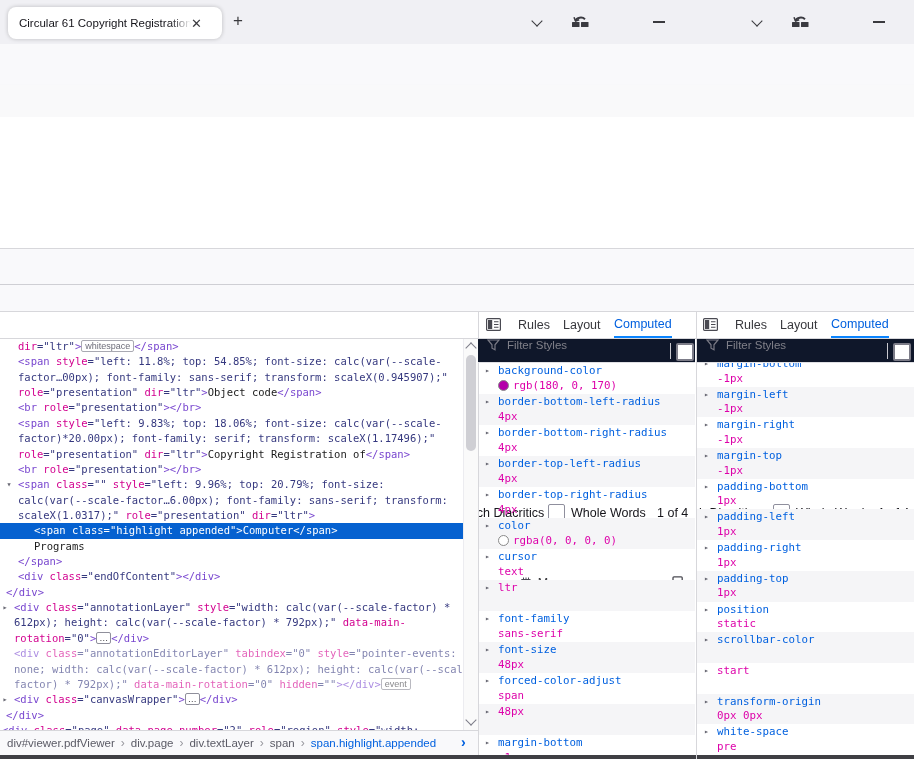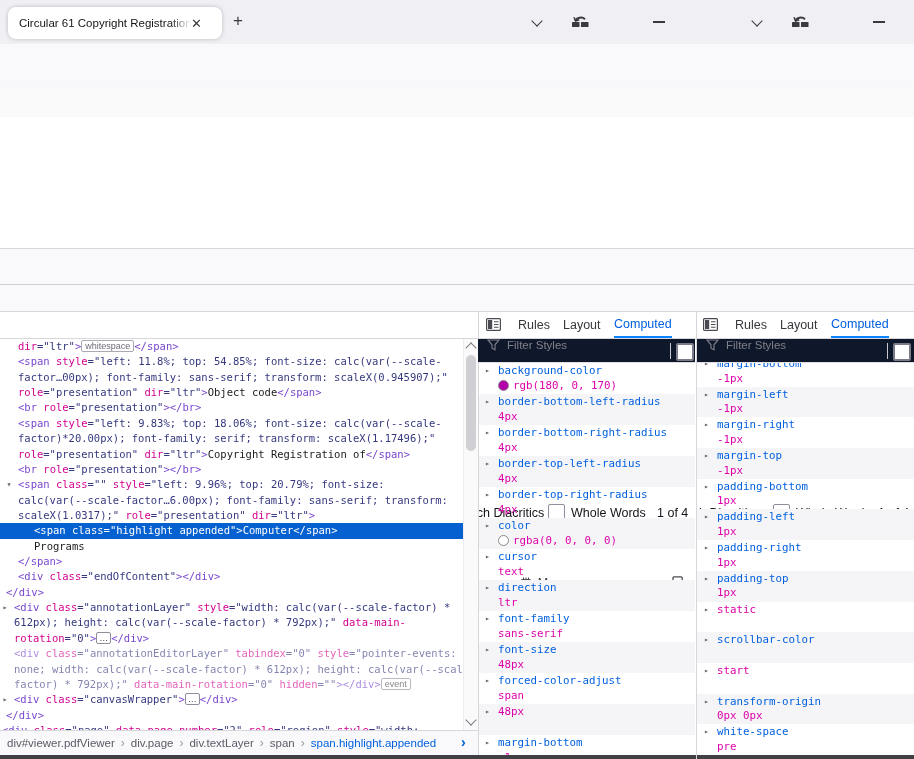--- a/index.html
+++ b/index.html
@@ -457,21 +457,20 @@
         <div class="pname">color</div>
         <div class="pval"><span class="swatch" style="background: rgb(255, 255, 255);"></span>rgba(0, 0, 0, 0)</div>
       </div>
       <div class="prop" style="height: 31px;">
         <span class="arr">▸</span>
         <div class="pname">cursor</div>
         <div class="pval">text</div>
       </div>
       <div class="prop alt" style="height: 31px;">
         <span class="arr">▸</span>
-        <div class="pname">direction</div>
         <div class="pval">ltr</div>
       </div>
       <div class="prop" style="height: 31px;">
         <span class="arr">▸</span>
         <div class="pname">font-family</div>
         <div class="pval">sans-serif</div>
       </div>
       <div class="prop alt" style="height: 31px;">
         <span class="arr">▸</span>
         <div class="pname">font-size</div>
@@ -539,20 +538,21 @@
         <div class="pname">padding-right</div>
         <div class="pval">1px</div>
       </div>
       <div class="prop alt" style="height: 30.7px;">
         <span class="arr">▸</span>
         <div class="pname">padding-top</div>
         <div class="pval">1px</div>
       </div>
       <div class="prop" style="height: 30.7px;">
         <span class="arr">▸</span>
+        <div class="pname">position</div>
         <div class="pval">static</div>
       </div>
       <div class="prop alt" style="height: 30.7px;">
         <span class="arr">▸</span>
         <div class="pname">scrollbar-color</div>
       </div>
       <div class="prop" style="height: 30.7px;">
         <span class="arr">▸</span>
         <div class="pval">start</div>
       </div>

